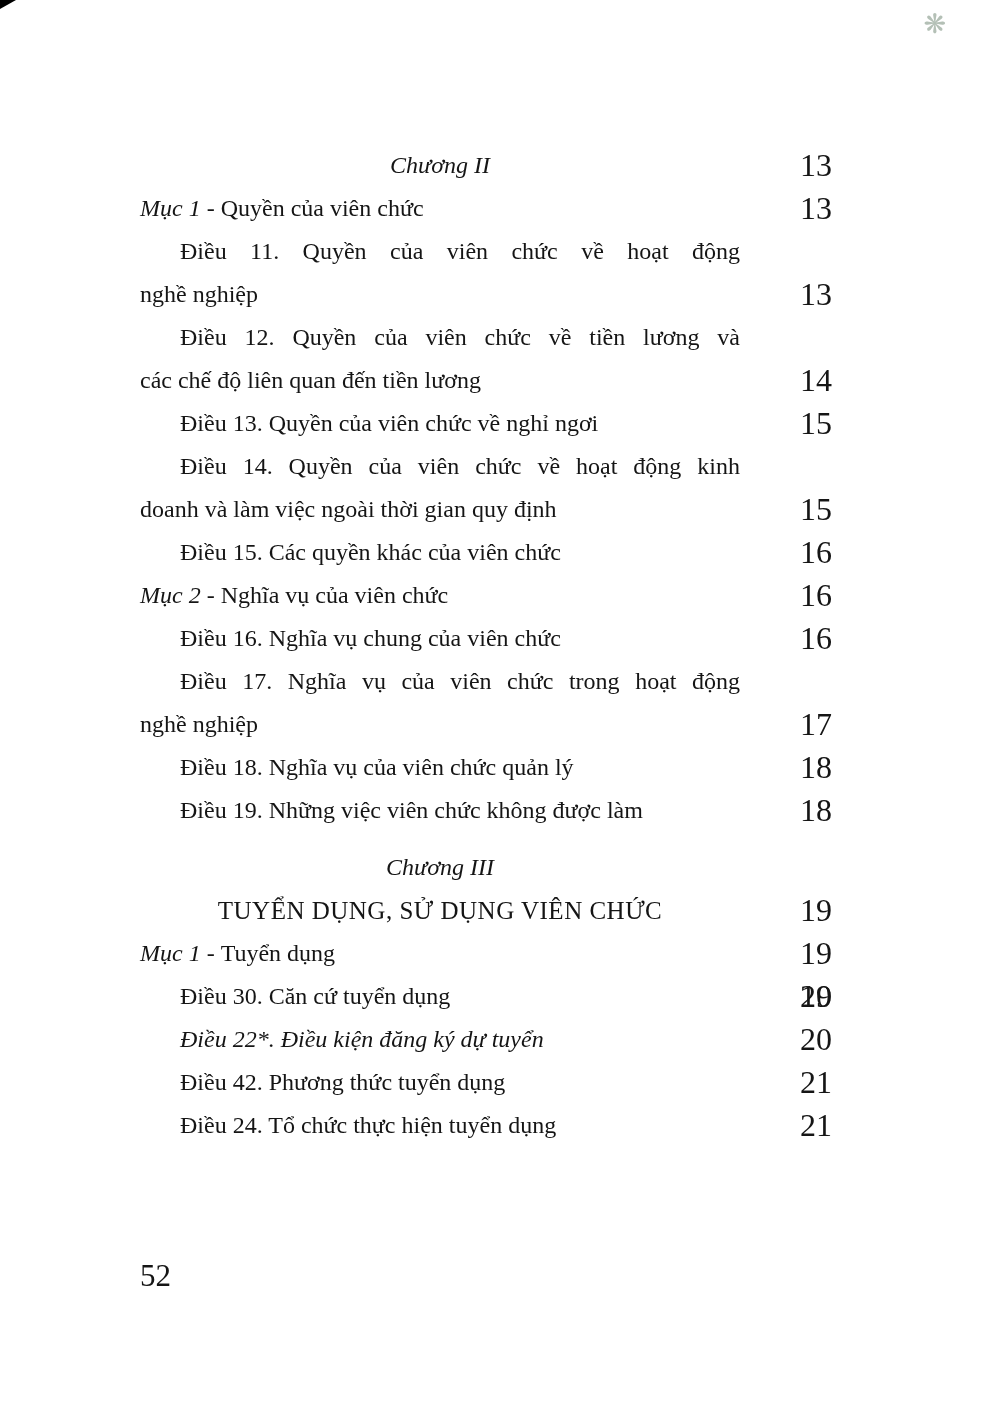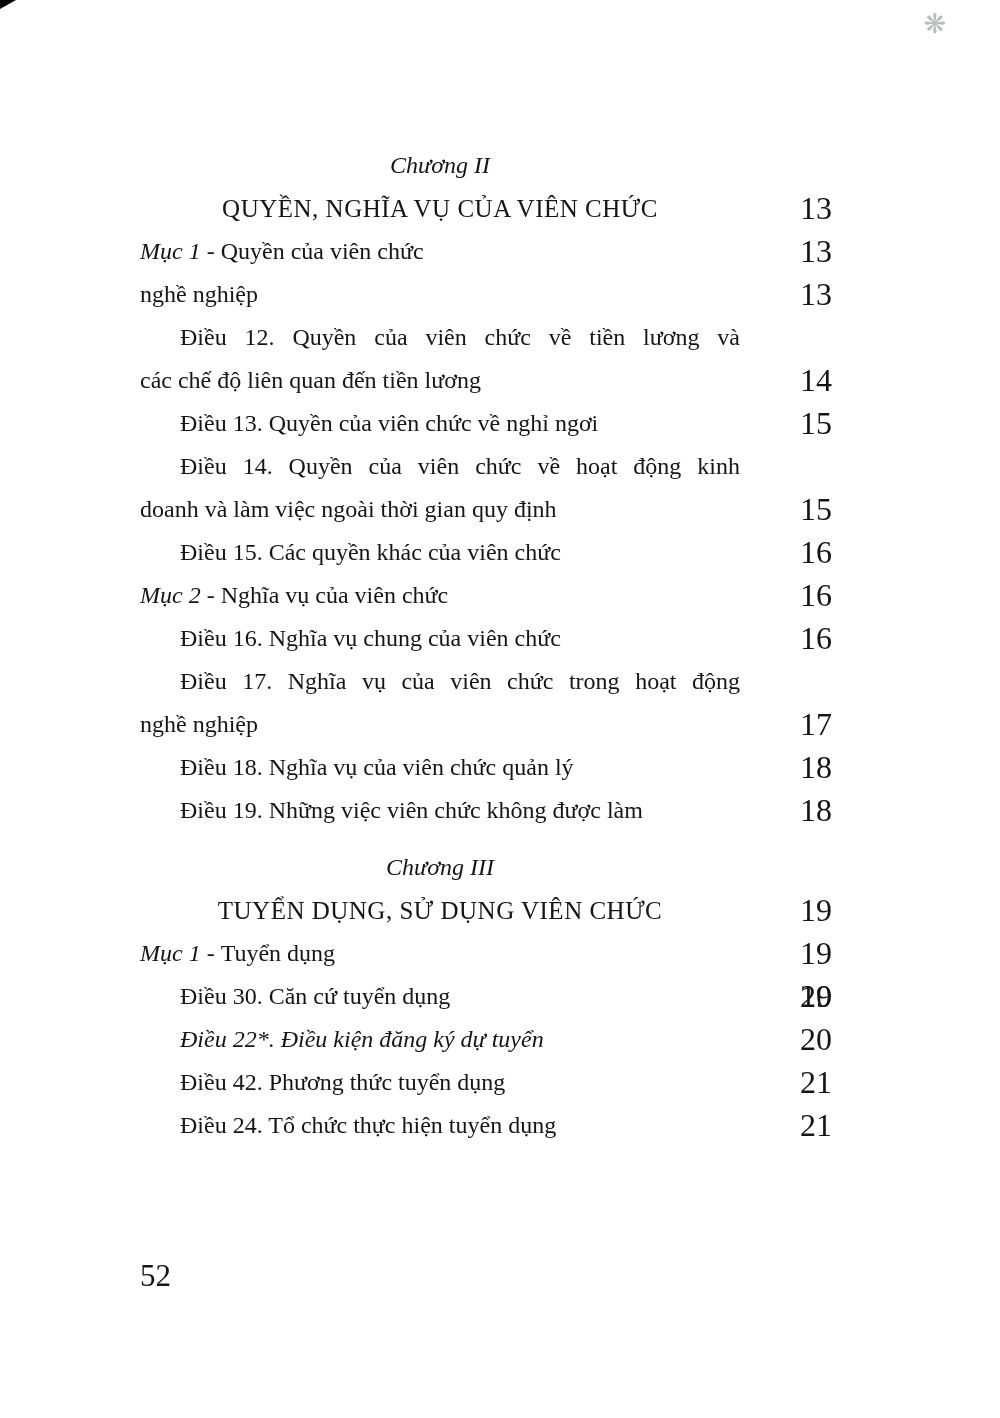--- a/index.html
+++ b/index.html
@@ -51,30 +51,30 @@
 <div class="corner-mark"></div>
 <div class="flower">❋</div>
 
 <div class="content">
 
   <div class="row chapter-label first">
     <div class="text-col center">Chương II</div>
   </div>
 
   <div class="row">
-    <div class="text-col center chapter-title">QUYỀN, NGHĨA VỤ CỦA VIÊN CHỨC</div>
     <span class="page-num">13</span>
   </div>
 
   <div class="row">
     <div class="text-col"><span class="section-prefix">Mục 1 - </span><span class="section-title">Quyền của viên chức</span></div>
     <span class="page-num">13</span>
   </div>
 
   <div class="row">
+    <div class="text-col indent just">Điều 11. Quyền của viên chức về hoạt động</div>
     <div class="text-col">nghề nghiệp</div>
     <span class="page-num">13</span>
   </div>
 
   <div class="row">
     <div class="text-col indent just">Điều 12. Quyền của viên chức về tiền lương và</div>
     <div class="text-col">các chế độ liên quan đến tiền lương</div>
     <span class="page-num">14</span>
   </div>
 

